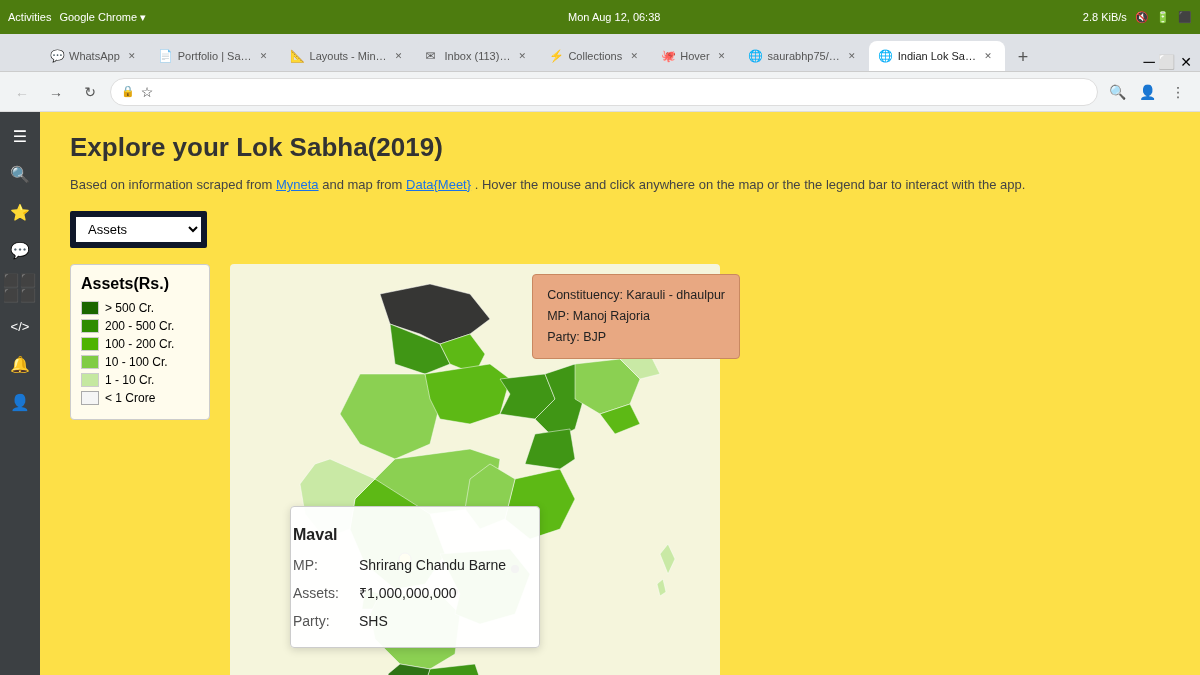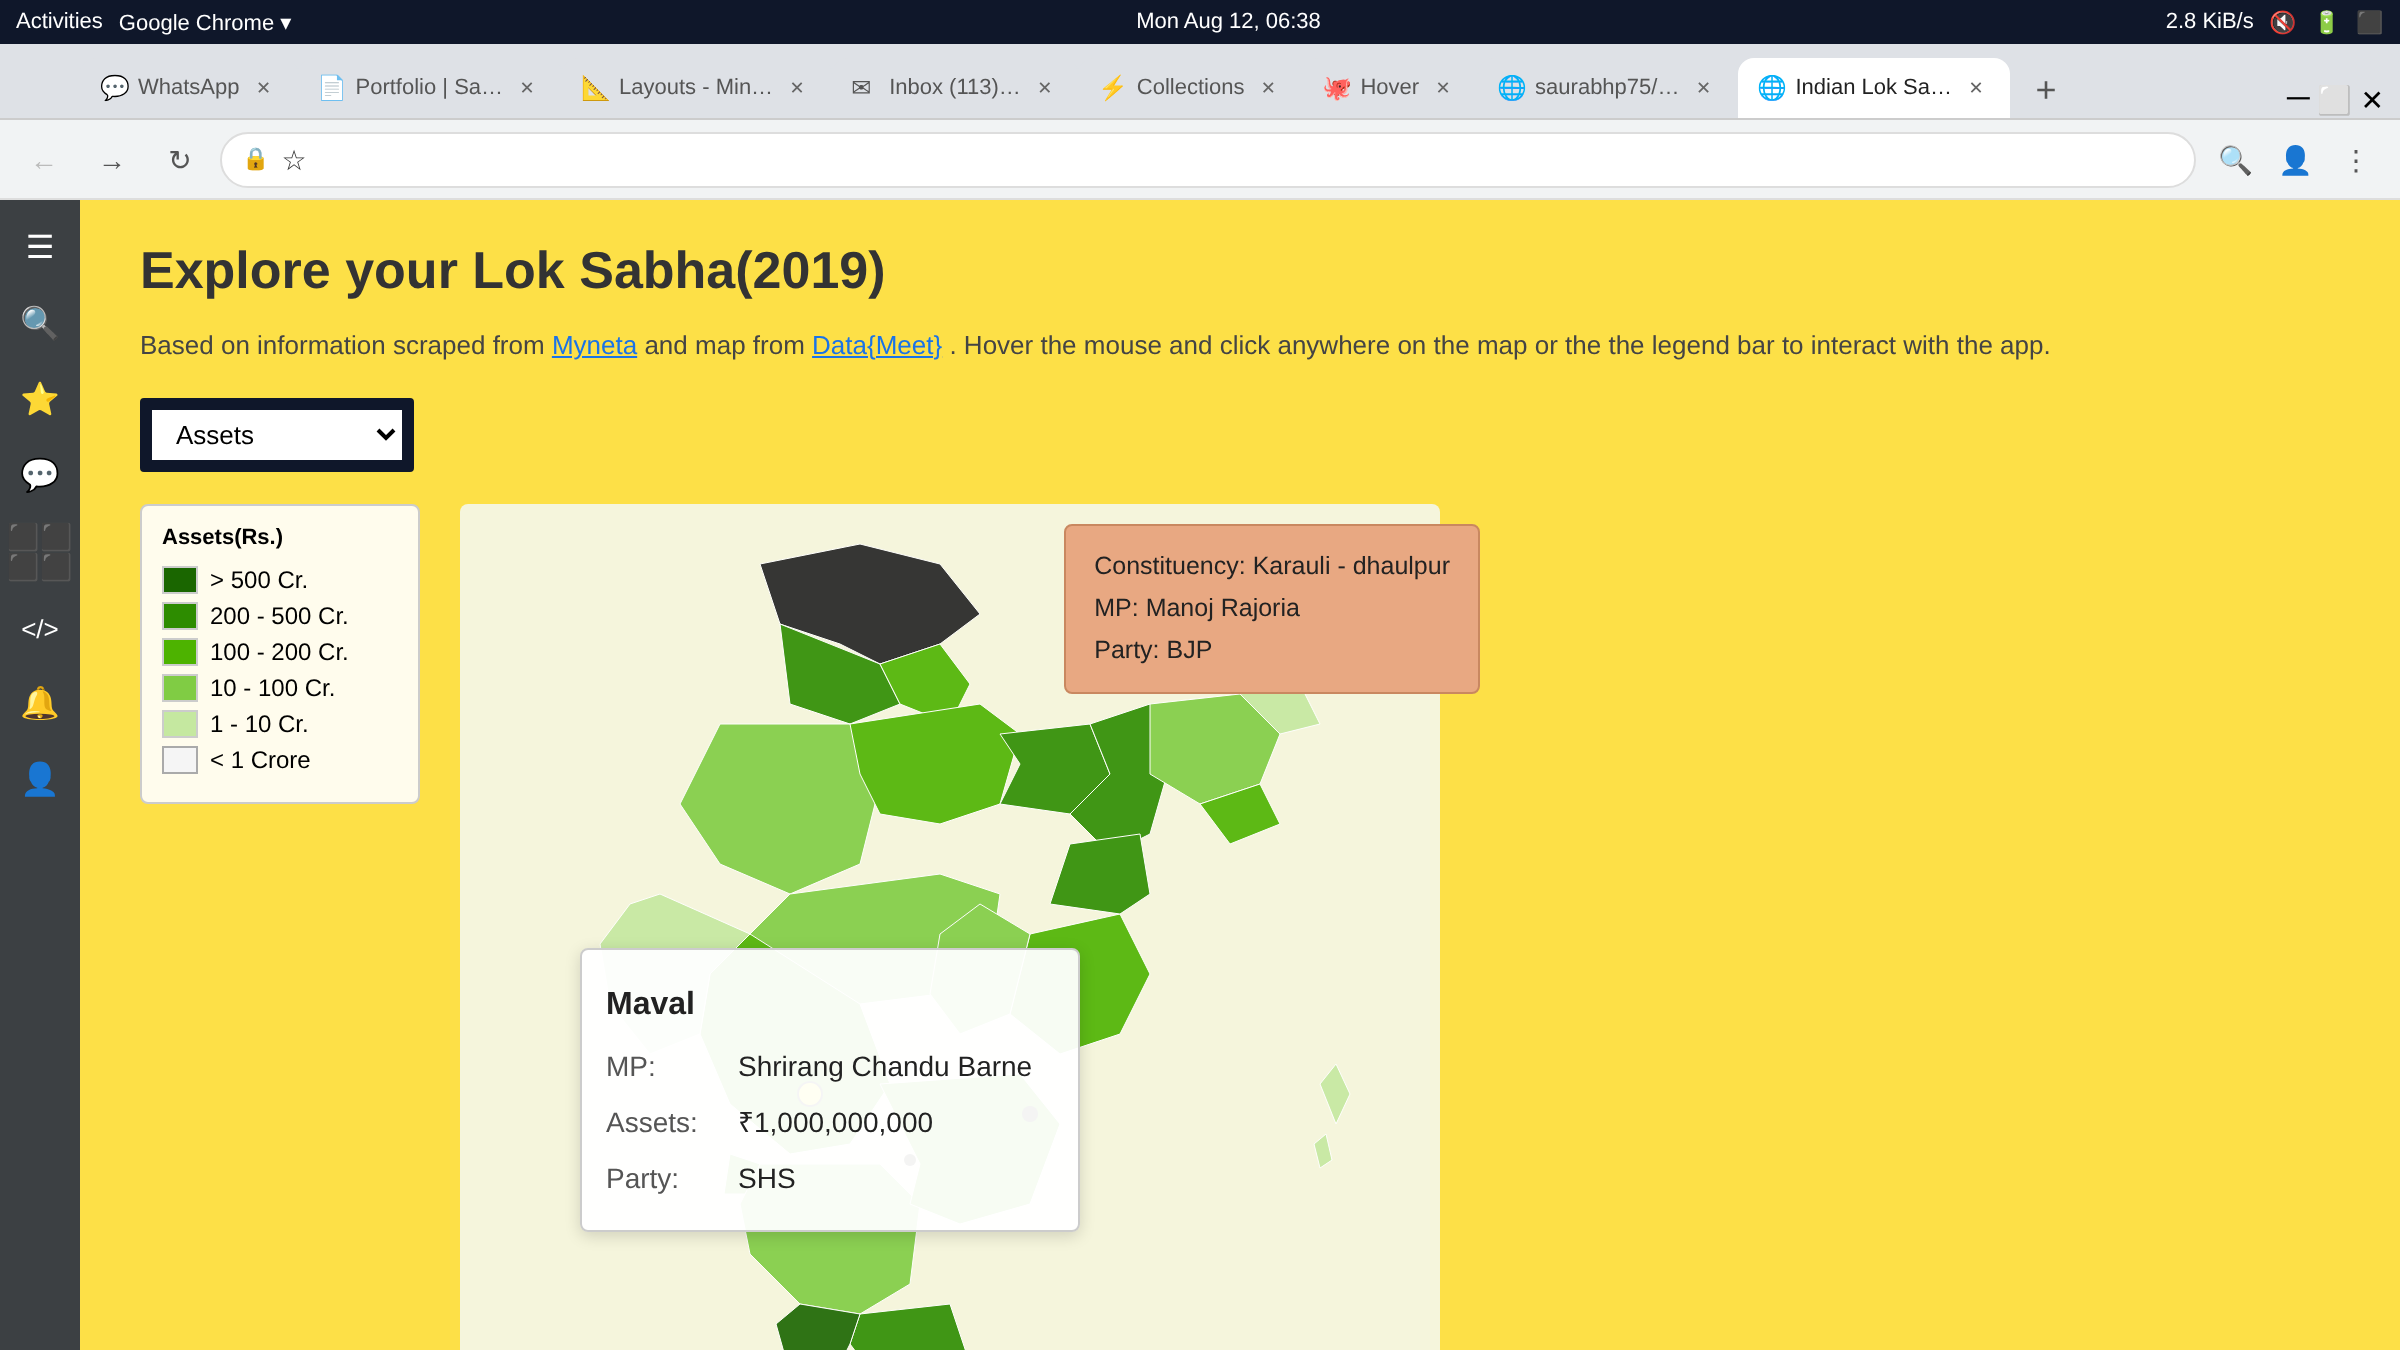--- a/index.html
+++ b/index.html
@@ -1,22 +1,22 @@
 <!DOCTYPE html>
 <html><head>
   <meta charset="utf-8">
   <style>
     * { margin: 0; padding: 0; box-sizing: border-box; }
     body { width: 1200px; height: 675px; overflow: hidden; font-family: 'Arial', sans-serif; background: #f0f0f0; }
 
     
     .os-bar {
       width: 100%;
-      height: 22px;
-      background: #0f172a;
+      height: 34px;
+      background: #4d7c0f;
       display: flex;
       align-items: center;
       justify-content: space-between;
       padding: 0 8px;
       color: #fff;
       font-size: 11px;
     }
     .os-bar-left { display: flex; align-items: center; gap: 8px; }
     .os-bar-right { display: flex; align-items: center; gap: 8px; }
 
@@ -155,21 +155,21 @@
       min-width: 120px;
     }
     .legend {
       background: rgba(255,255,255,0.9);
       border: 1px solid #ccc;
       border-radius: 4px;
       padding: 10px;
       font-size: 12px;
       min-width: 140px;
     }
-    .legend-title { font-weight: bold; font-size: 11px; margin-bottom: 8px; }
+    .legend-title { font-weight: bold; font-size: 16px; margin-bottom: 8px; }
     .legend-item { display: flex; align-items: center; gap: 6px; margin-bottom: 4px; }
     .legend-color { width: 18px; height: 14px; border: 1px solid #ccc; }
 
     .map-wrapper {
       position: relative;
       width: 490px;
       height: 440px;
     }
 
     
@@ -189,26 +189,26 @@
       padding: 10px 14px;
       font-size: 12.5px;
       color: #222;
       min-width: 200px;
       line-height: 1.7;
     }
 
     
     .hover-box {
       position: absolute;
-      bottom: 76px;
+      bottom: 56px;
       left: 60px;
       background: rgba(255,255,255,0.95);
       border: 1px solid #ccc;
       border-radius: 4px;
-      padding: 12px 12px;
+      padding: 12px 2px;
       font-size: 14px;
       color: #222;
       min-width: 250px;
       line-height: 2;
       box-shadow: 0 2px 8px rgba(0,0,0,0.15);
     }
     .hover-box .constituency-name { font-size: 16px; font-weight: bold; }
     .hover-box .detail-row { display: flex; gap: 6px; }
     .hover-box .detail-label { min-width: 60px; color: #555; }
   </style>

